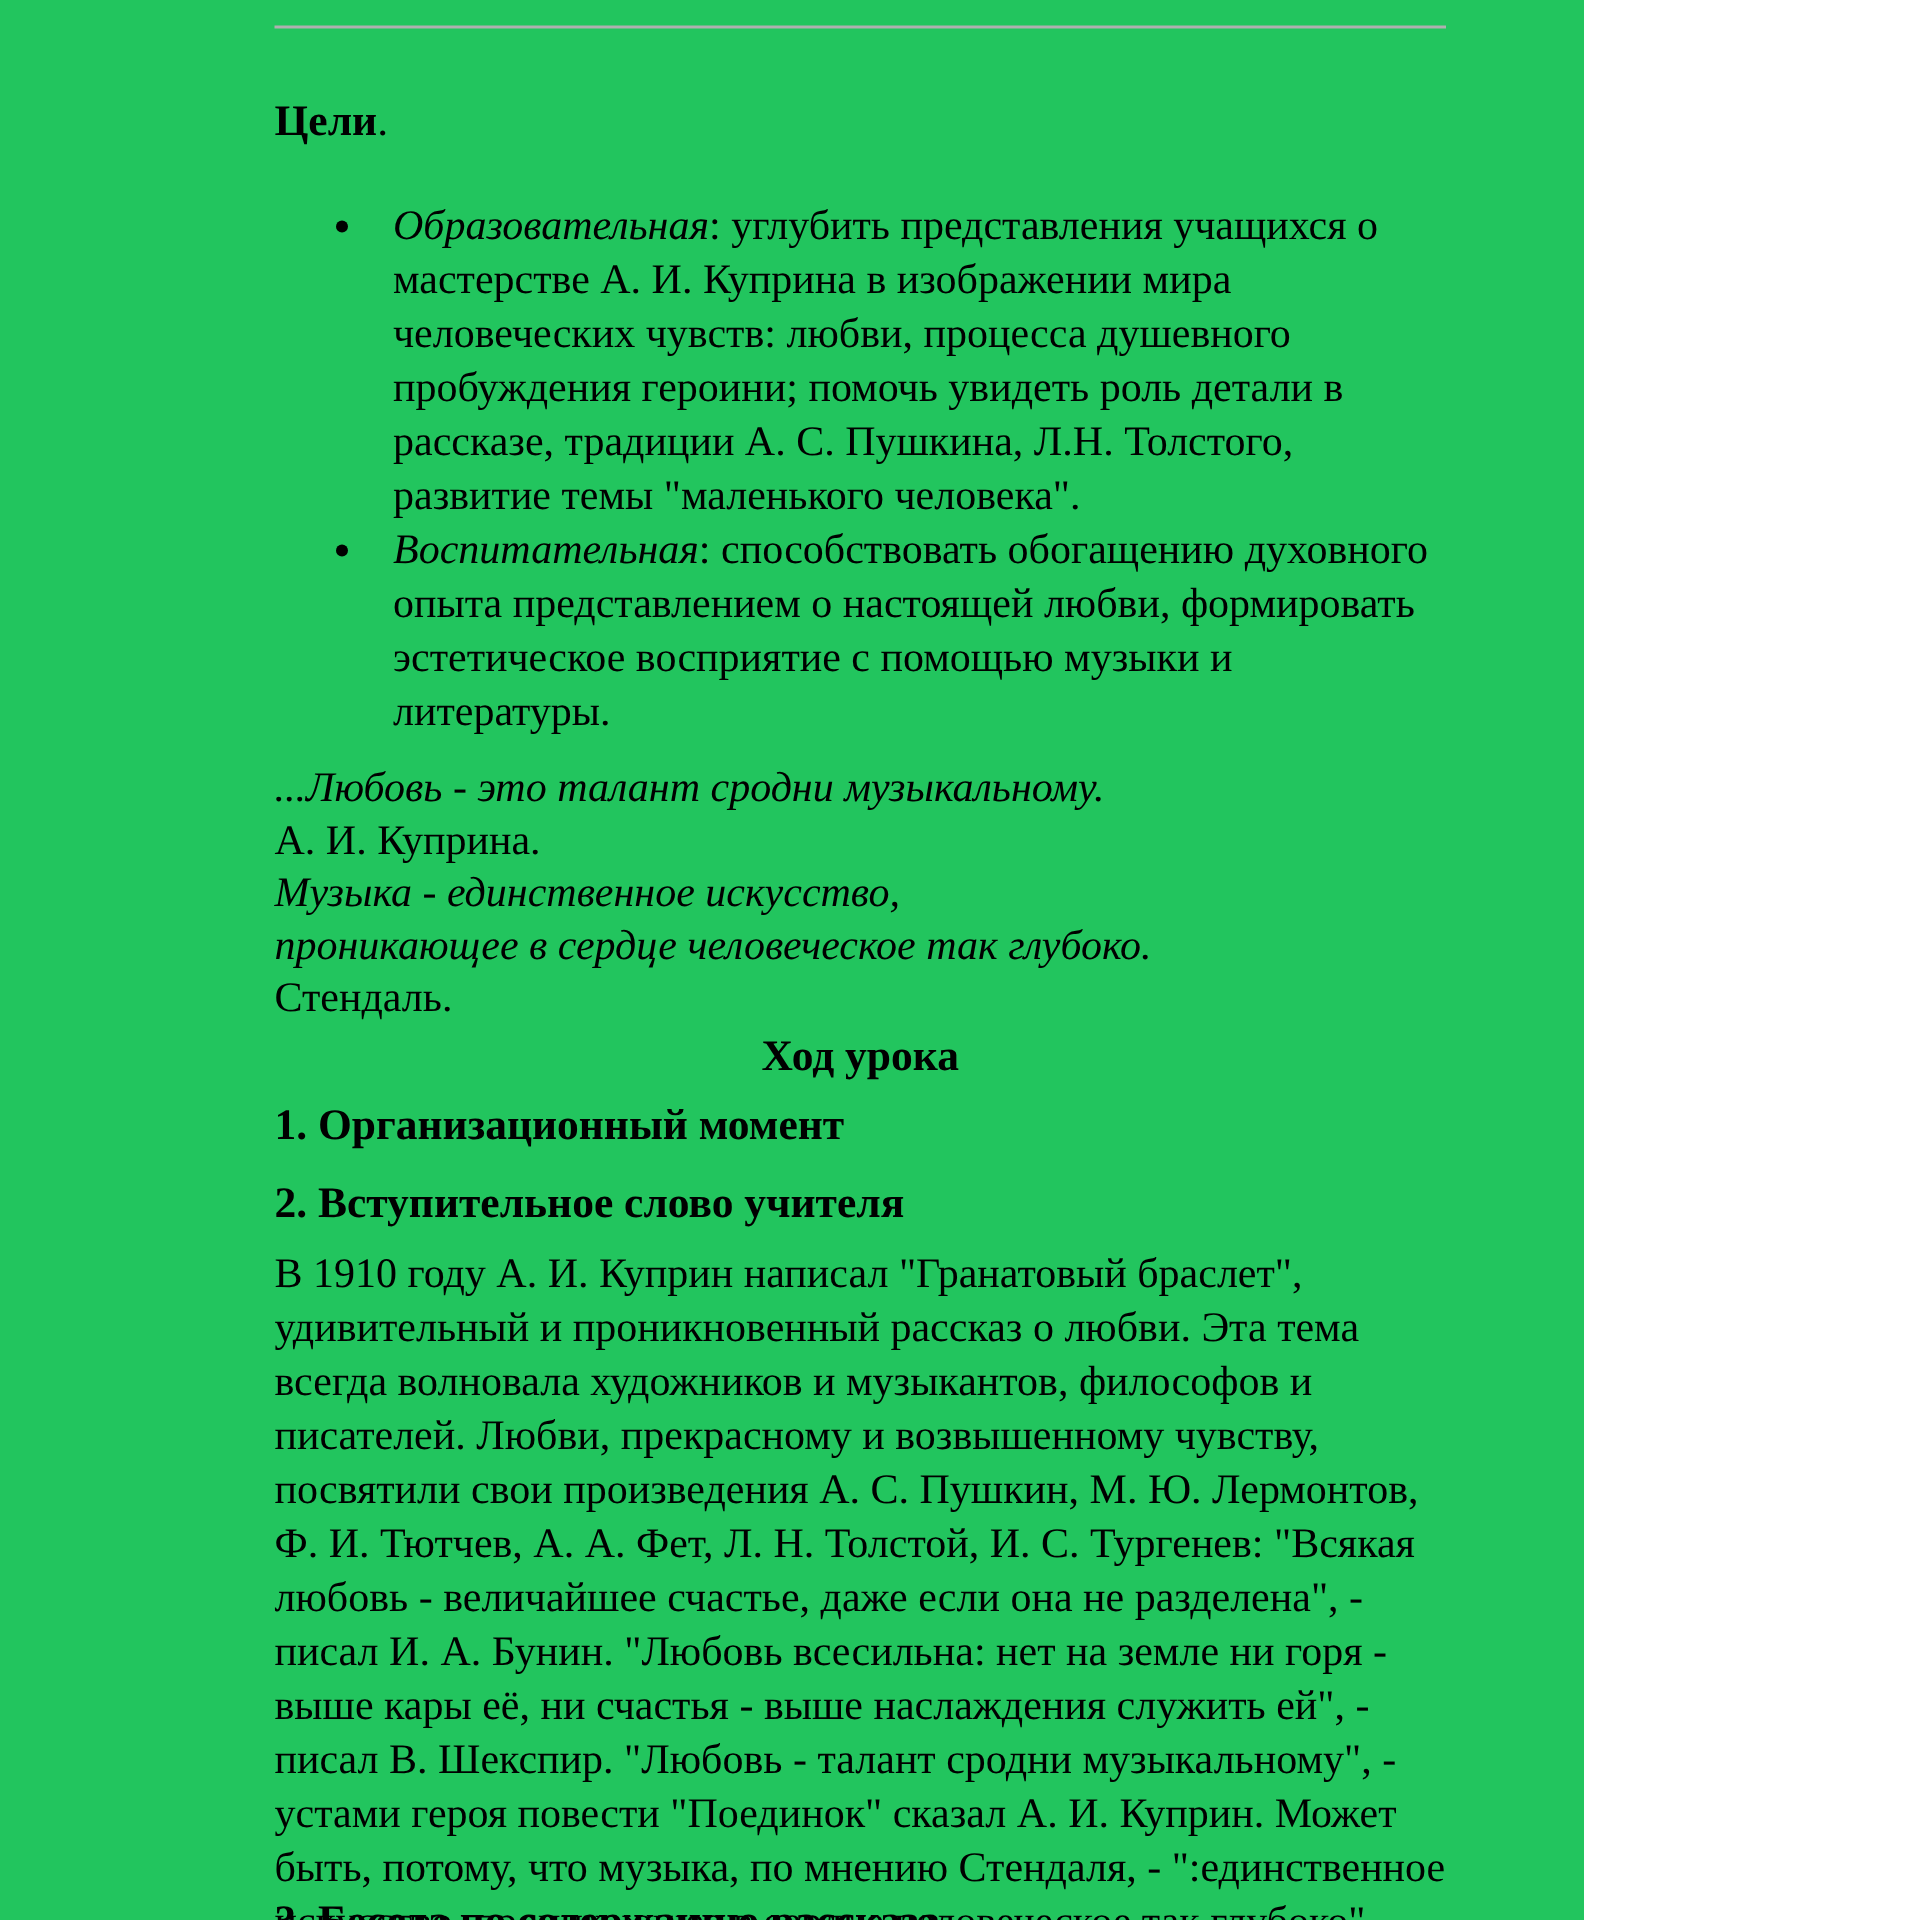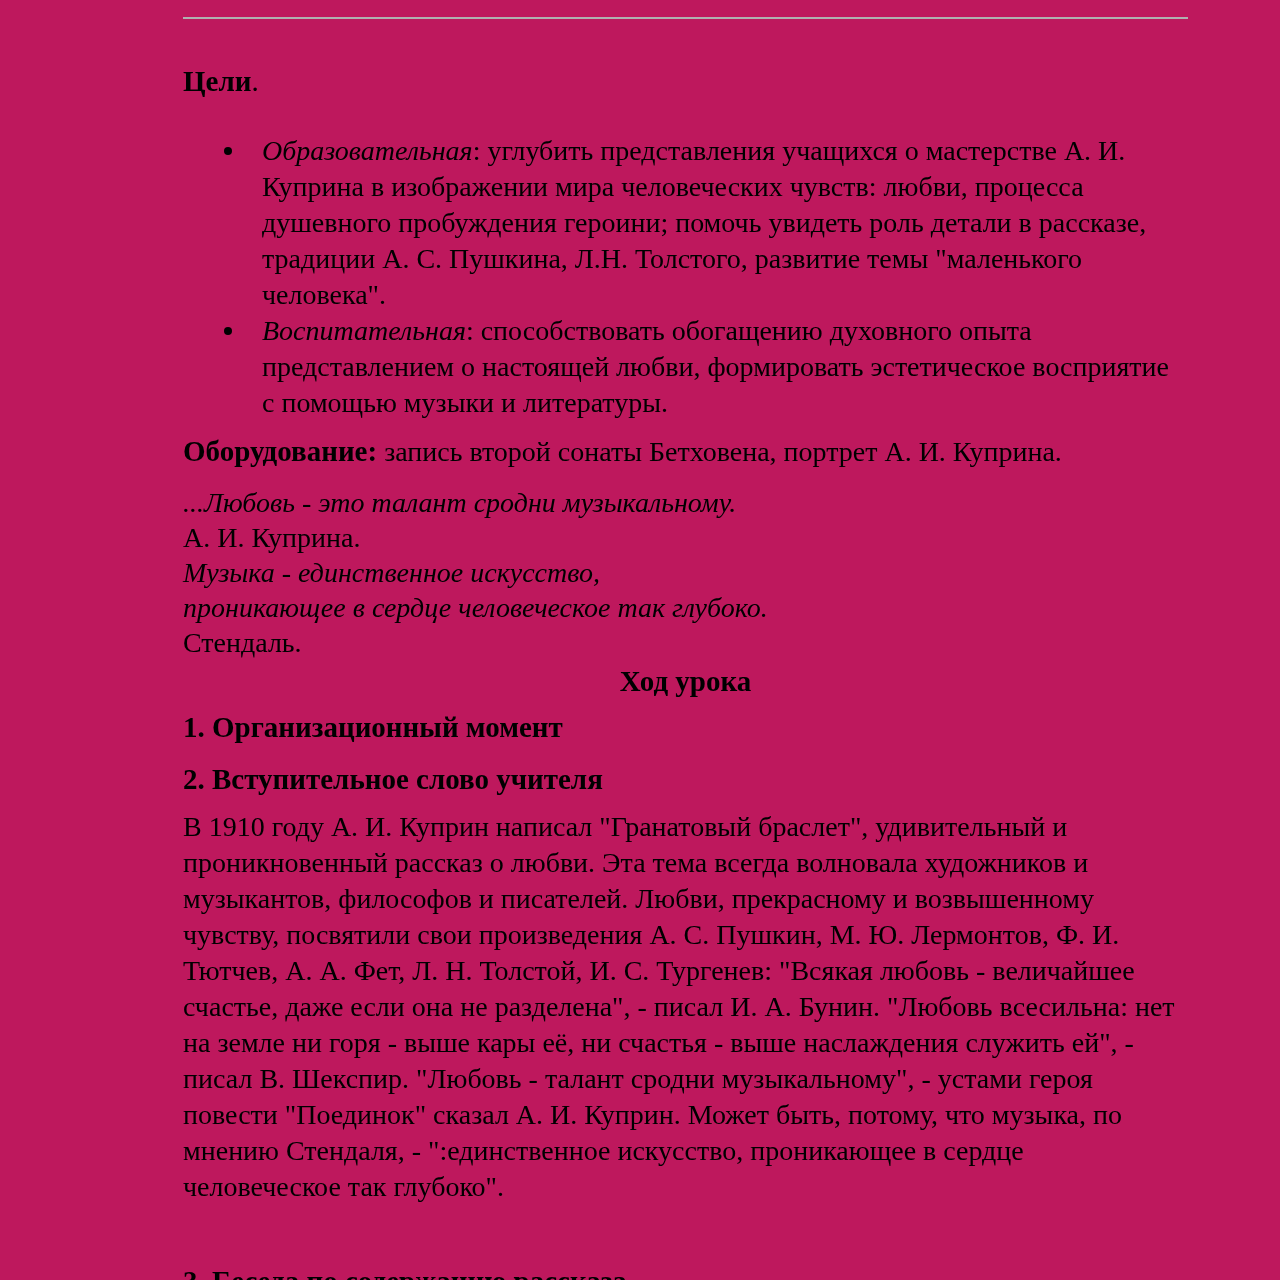--- a/index.html
+++ b/index.html
@@ -9,25 +9,25 @@
     height: 1280px;
     overflow: hidden;
     position: relative;
     font-family: "Liberation Serif", "DejaVu Serif", serif;
     color: #000000;
     font-size: 28px;
     line-height: 36px;
   }
   .page {
     position: relative;
-    width: 1280px;
+    width: 1056px;
     height: 1280px;
     padding: 0 92px 0 183px;
     overflow: hidden;
-    background: #be185d;
+    background: #22c55e;
   }
   .top-rule {
     margin-top: 17px;
     height: 2px;
     background: #b0b0b0;
     width: 100%;
   }
   .h-bold { font-weight: bold; font-size: 29px; line-height: 36px; }
   .goals-heading { margin-top: 44px; }
   .goals-heading .tail { font-weight: normal; }
@@ -80,21 +80,20 @@
 
   <ul class="goals">
     <li>
       <span class="dot"></span><span class="goal-label">Образовательная</span><span>: углубить представления учащихся о мастерстве А. И. Куприна в изображении мира человеческих чувств: любви, процесса душевного пробуждения героини; помочь увидеть роль детали в рассказе, традиции А. С. Пушкина, Л.Н. Толстого, развитие темы "маленького человека".</span>
     </li>
     <li>
       <span class="dot"></span><span class="goal-label">Воспитательная</span><span>: способствовать обогащению духовного опыта представлением о настоящей любви, формировать эстетическое восприятие с помощью музыки и литературы.</span>
     </li>
   </ul>
 
-  <div class="equipment"><span class="eq-label">Оборудование:</span><span> запись второй сонаты Бетховена, портрет А. И. Куприна.</span></div>
 
   <div class="epigraph">
     <div class="it">...Любовь - это талант сродни музыкальному.</div>
     <div>А. И. Куприна.</div>
     <div class="it">Музыка - единственное искусство,</div>
     <div class="it">проникающее в сердце человеческое так глубоко.</div>
     <div>Стендаль.</div>
   </div>
 
   <div class="h-bold course-heading">Ход урока</div>

